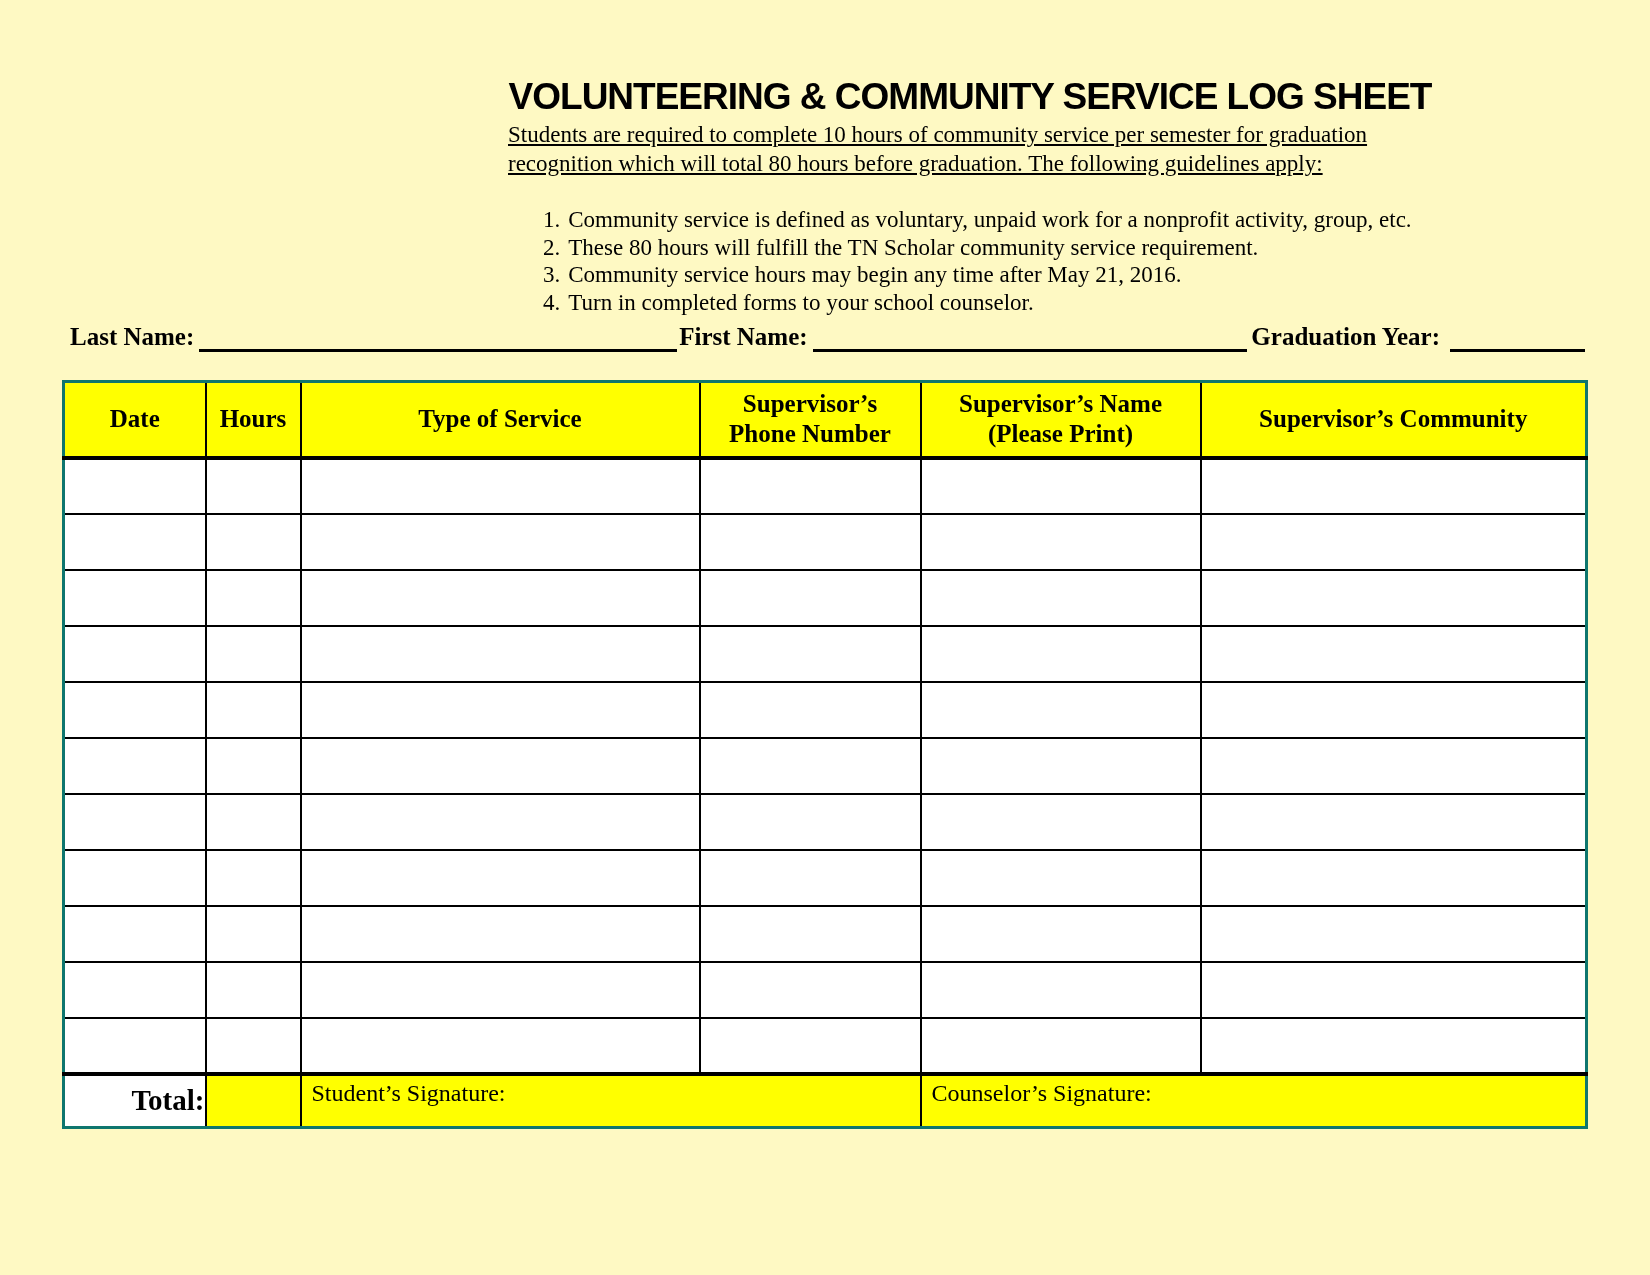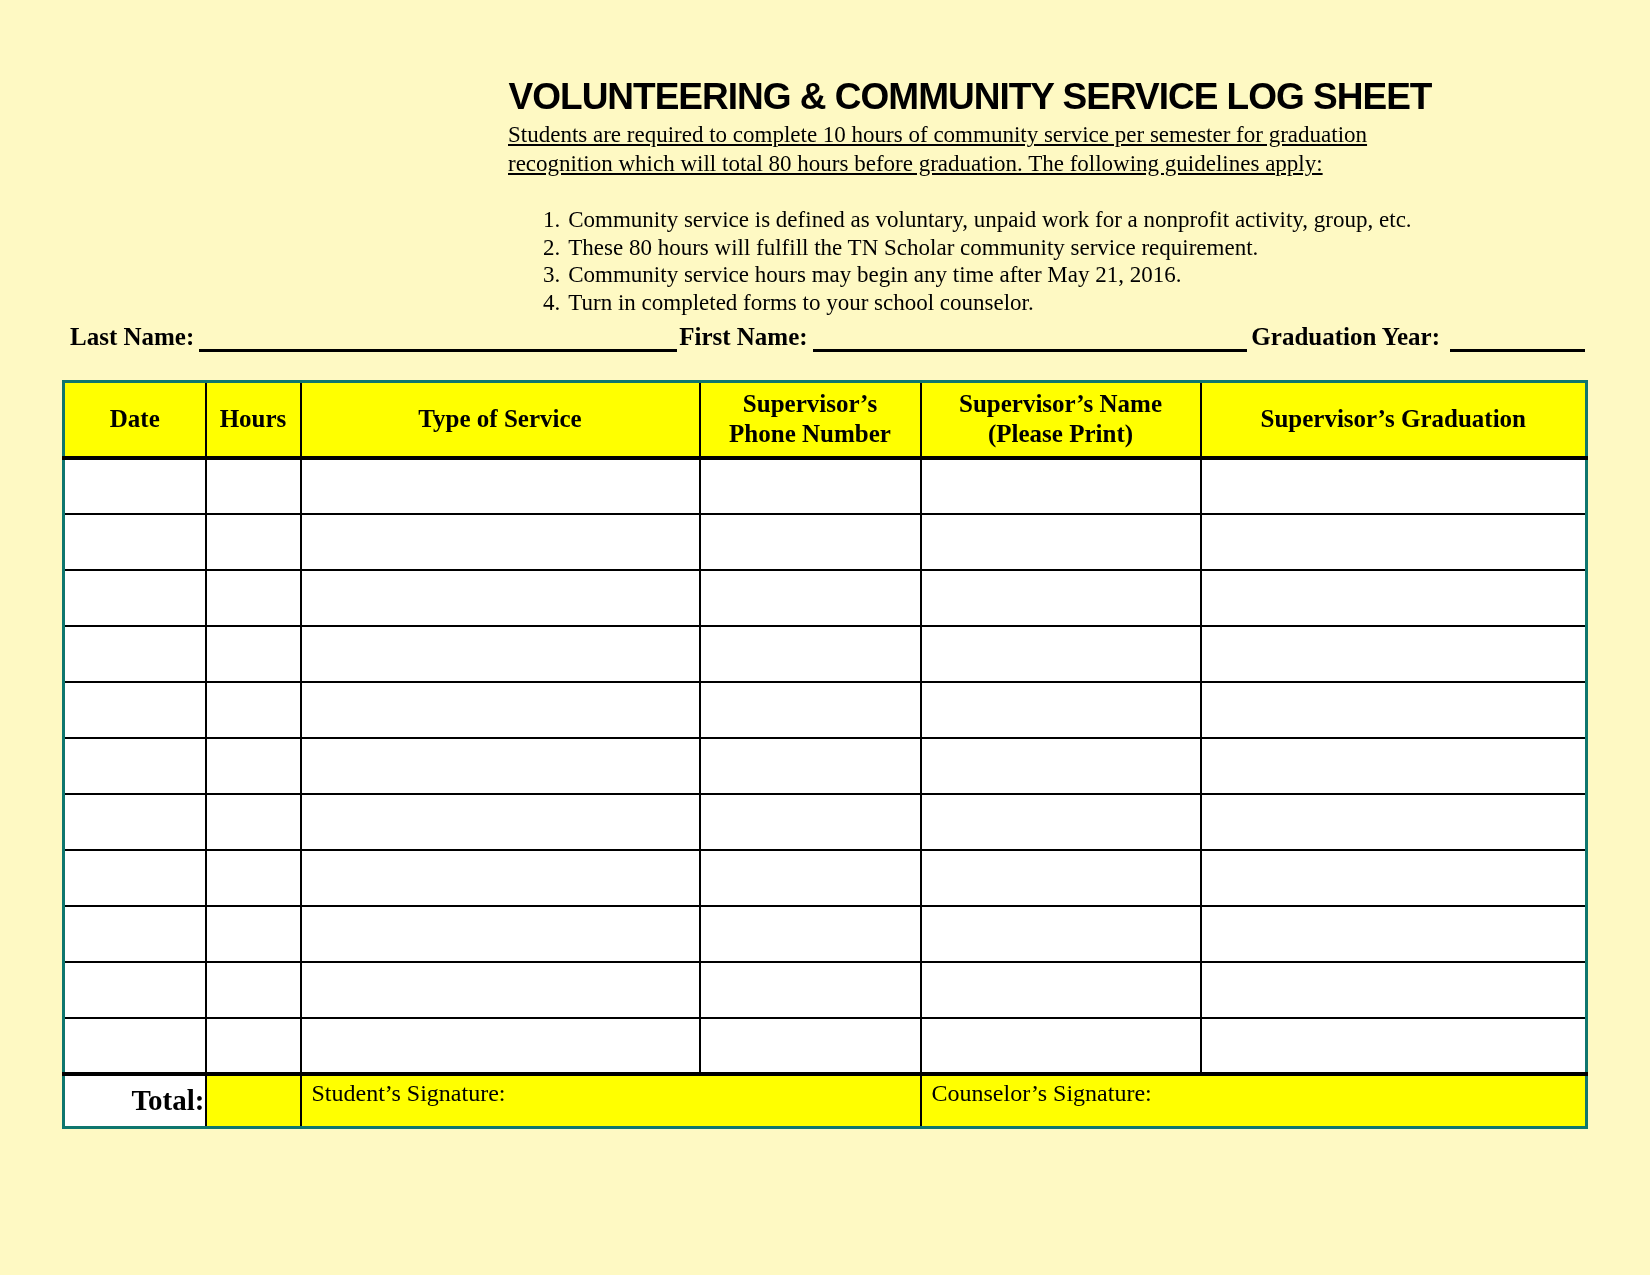--- a/index.html
+++ b/index.html
@@ -116,21 +116,21 @@
     </colgroup>
     <thead>
       <tr>
         <th>Date</th>
         <th>Hours</th>
         <th>Type of Service</th>
         <th>Supervisor’s
 Phone Number</th>
         <th>Supervisor’s Name
 (Please Print)</th>
-        <th>Supervisor’s Graduation</th>
+        <th>Supervisor’s Community</th>
       </tr>
     </thead>
     <tbody>
         <tr>
           <td></td>
           <td></td>
           <td></td>
           <td></td>
           <td></td>
           <td></td>

